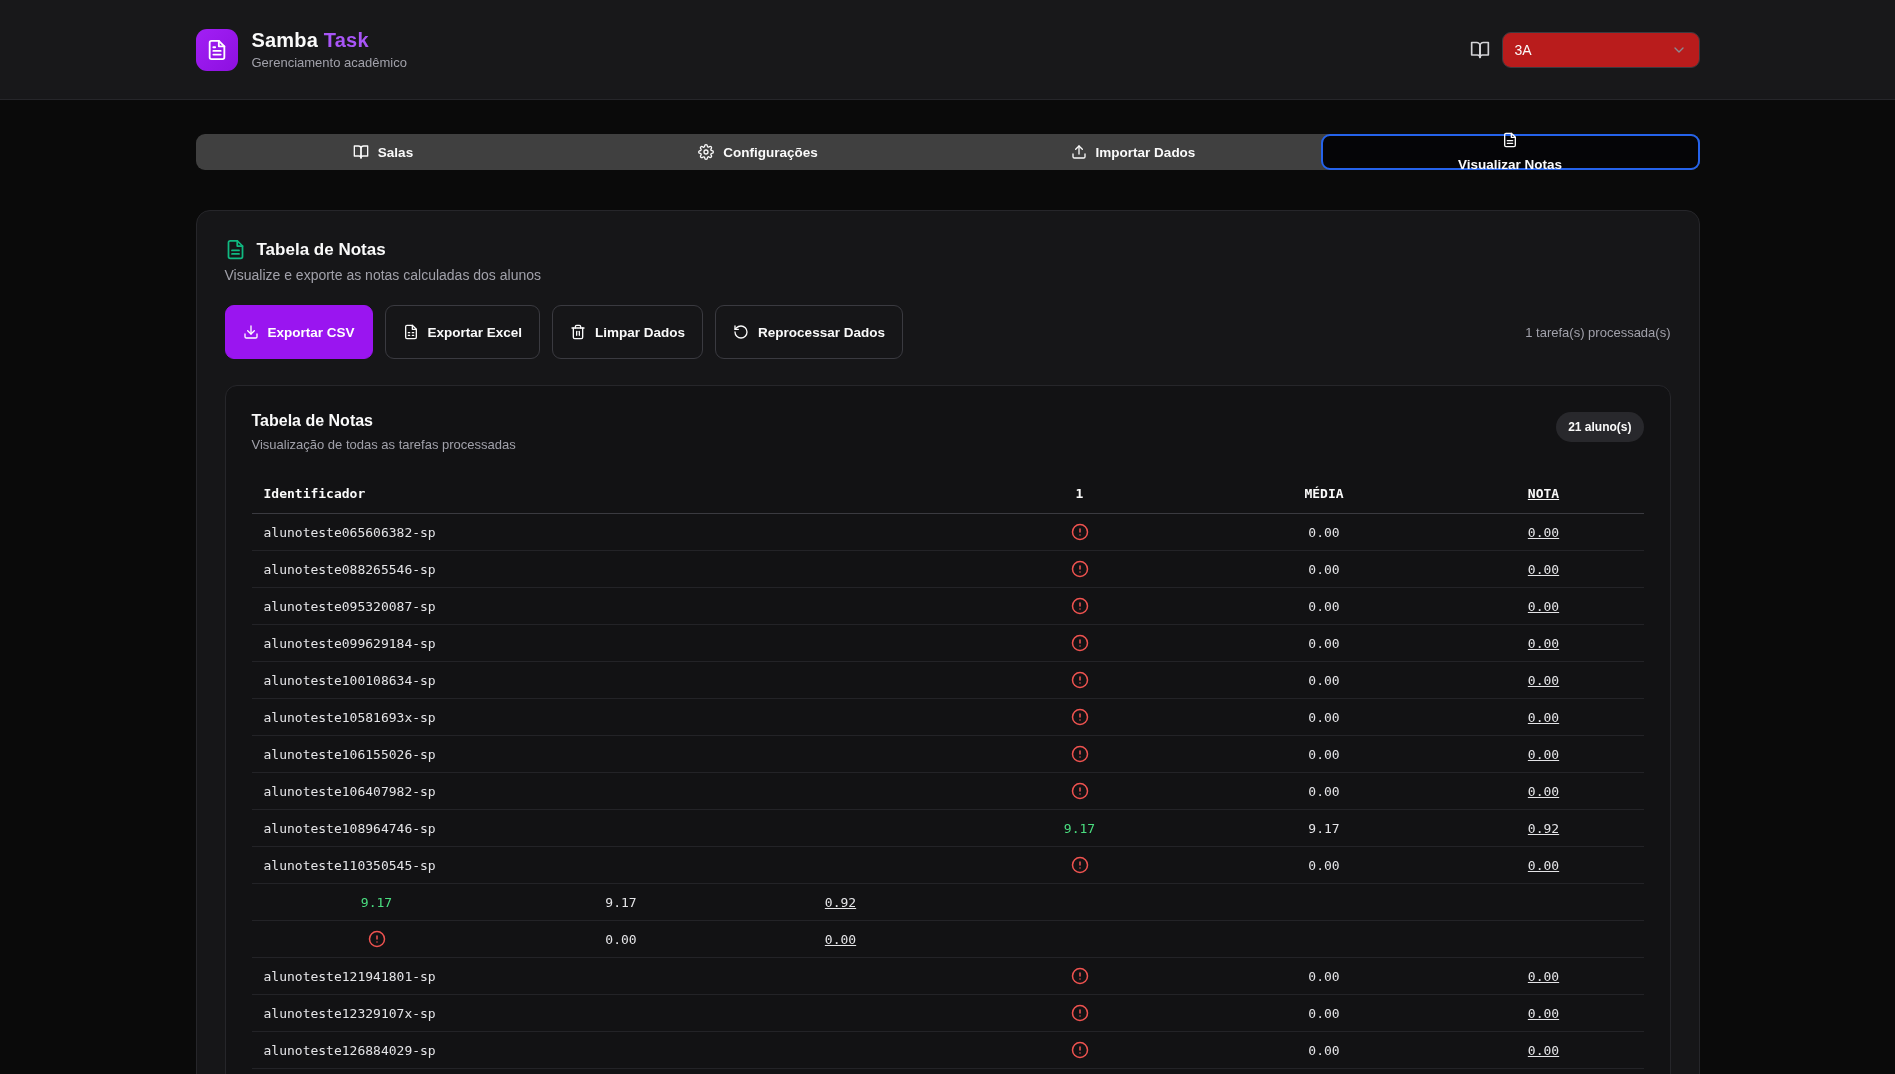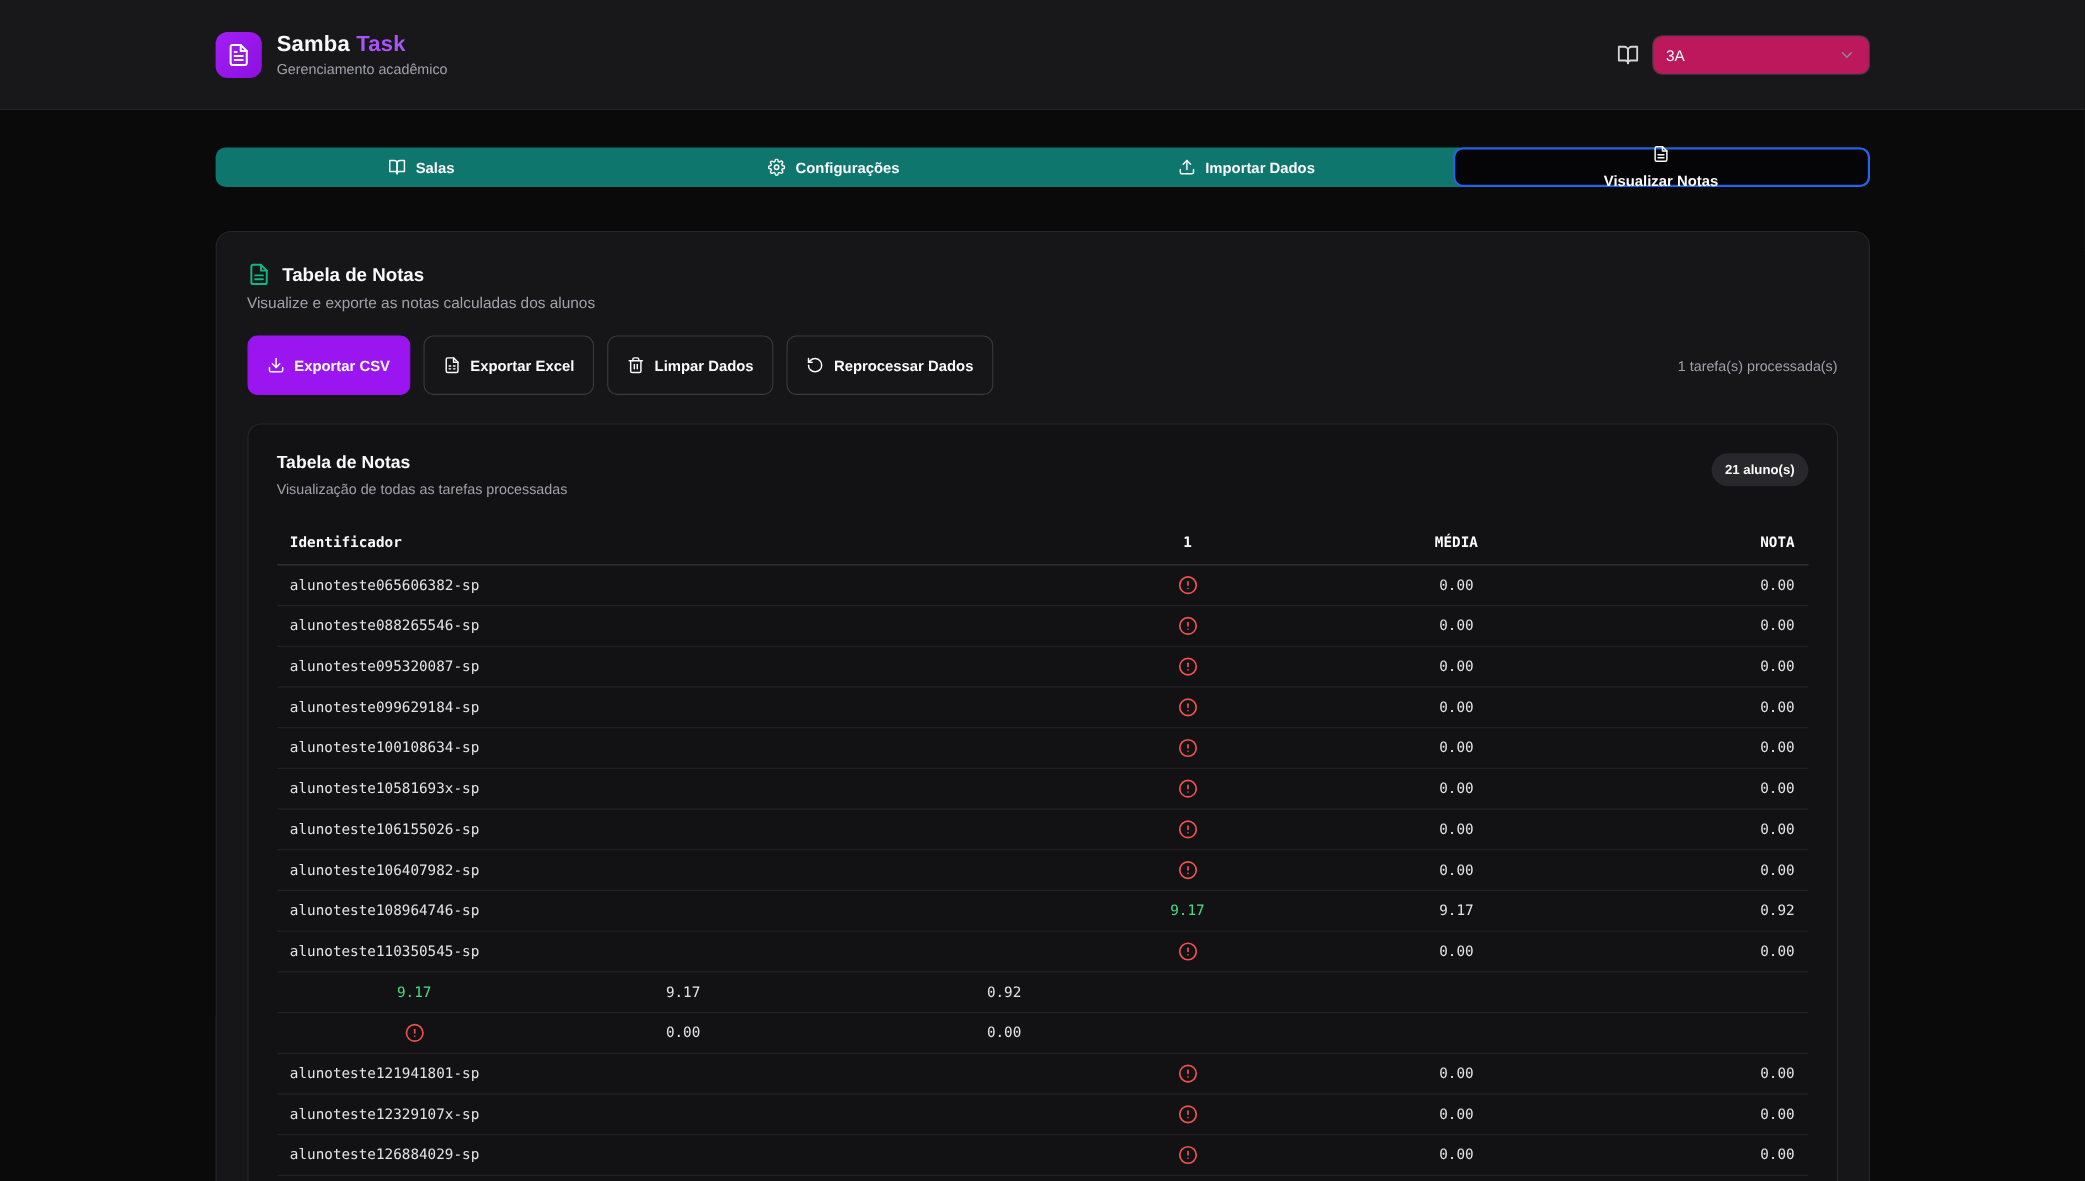--- a/index.html
+++ b/index.html
@@ -26,31 +26,31 @@
     background: linear-gradient(135deg, #a21ff5, #8d10e0);
     display: flex; align-items: center; justify-content: center; color: #ffffff;
   }
   .brand-text .title { font-size: 20px; font-weight: 700; letter-spacing: .2px; }
   .brand-text .title .accent { color: #a855f7; }
   .brand-text .subtitle { font-size: 13px; color: #a1a1aa; margin-top: 3px; }
 
   .header-right { display: flex; align-items: center; gap: 12px; }
   .book-ico { color: #d4d4d8; }
   .class-select {
-    width: 198px; height: 36px; background: #be185d; border: 1px solid #3a3a40;
+    width: 198px; height: 36px; background: #b91c1c; border: 1px solid #3a3a40;
     border-radius: 9px; display: flex; align-items: center; justify-content: space-between;
     padding: 0 12px; cursor: pointer;
   }
   .class-select .val { font-size: 14px; color: #fafafa; }
   .class-select .chev { color: #8b8b92; }
 
   
   .tabbar-wrap { margin-top: 34px; }
   .tabbar {
-    height: 36px; background: #0f766e; border-radius: 9px;
+    height: 36px; background: #404040; border-radius: 9px;
     display: flex; align-items: stretch; padding: 0;
   }
   .tab {
     flex: 1 1 0; display: flex; align-items: center; justify-content: center; gap: 9px;
     background: transparent; border: none; color: #fafafa; font-family: inherit;
     font-size: 13.5px; font-weight: 600; border-radius: 9px; cursor: pointer;
   }
   .tab .ic { width: 16px; height: 16px; }
   .tab.active {
     background: #050507; border: 2px solid #2563eb; flex-direction: column;
@@ -91,21 +91,21 @@
   }
 
   .grades-table { margin-top: 22px; font-family: "DejaVu Sans Mono", monospace; }
   .trow, .thead-row { display: flex; align-items: center; gap: 12px; }
   .thead-row { height: 40px; border-bottom: 1px solid #3a3a40; font-weight: 700; font-size: 13px; }
   .trow { height: 37px; border-bottom: 1px solid #232327; font-size: 13px; color: #e4e4e7; }
   .td, .th { padding: 0 12px; }
   .c-id { flex: 1 1 auto; text-align: left; }
   .c-task { width: 250px; text-align: center; display: flex; align-items: center; justify-content: center; }
   .c-media { width: 215px; text-align: center; }
-  .c-nota { width: 200px; text-align: right; }
+  .c-nota { width: 200px; text-align: center; text-decoration: underline; }
   .alert-ico { width: 18px; height: 18px; color: #ef5350; }
   .task-val { color: #4ade80; }
   .trow:not(.has-value) .task-val { display: none; }
 </style>
 </head>
 <body>
 
 <header class="app-header">
   <div class="container">
     <div class="brand">

